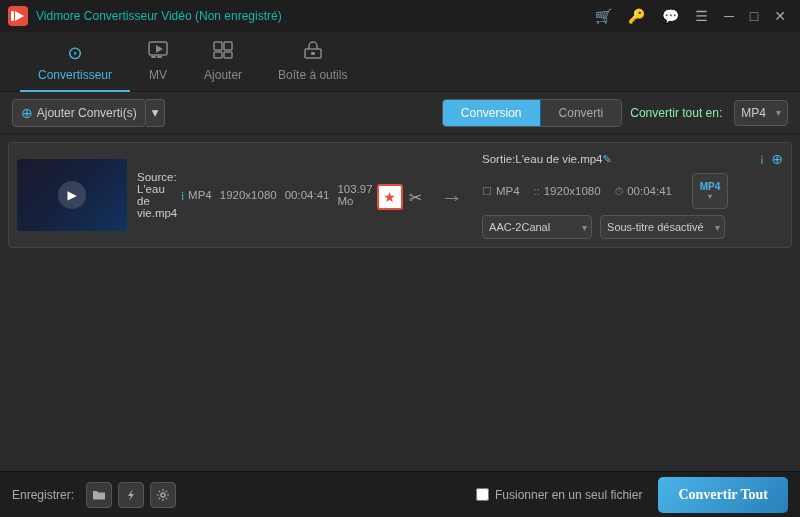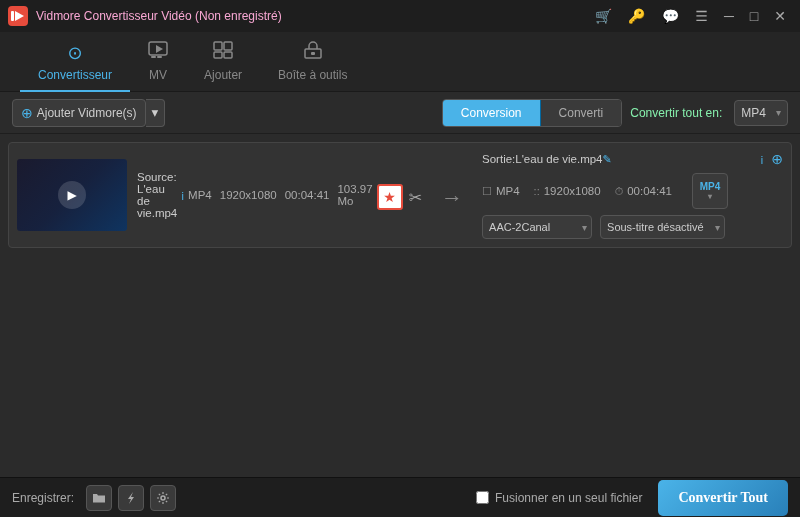--- a/index.html
+++ b/index.html
@@ -25,21 +25,21 @@
       user-select: none;
     }
     .title-bar-logo {
       width: 20px;
       height: 20px;
       margin-right: 8px;
       flex-shrink: 0;
     }
     .title-bar-text {
       font-size: 12px;
-      color: #f9a8d4;
+      color: #14b8a6;
       flex: 1;
     }
     .title-bar-controls {
       display: flex;
       gap: 4px;
       align-items: center;
     }
     .title-bar-controls span {
       font-size: 14px;
       color: #aaa;
@@ -351,21 +351,21 @@
     }
     .format-badge-text { font-size: 10px; line-height: 1.1; }
     .format-badge-dropdown {
       color: #888;
       font-size: 8px;
     }
 
     
     .footer {
       background: #1e1e1e;
-      height: 40px;
+      height: 46px;
       display: flex;
       align-items: center;
       padding: 0 12px;
       flex-shrink: 0;
       border-top: 1px solid #111;
       gap: 8px;
     }
     .save-label {
       font-size: 12px;
       color: #aaa;
@@ -511,21 +511,21 @@
         </svg>
     </span>
     <span>Boîte à outils</span>
   </div>
 </div>
 
 <div class="toolbar">
   <div style="display:flex;align-items:center;">
     <button class="btn-add">
       <span style="font-size:14px;color:#4ab3e8;">⊕</span>
-      <span>Ajouter Vidmore(s)</span>
+      <span>Ajouter Converti(s)</span>
     </button>
     <button class="btn-dropdown">▾</button>
   </div>
 
   <div class="tab-switch">
     <div class="tab-switch-item active">Conversion</div>
     <div class="tab-switch-item">Converti</div>
   </div>
 
   <span class="convert-all-label">Convertir tout en:</span>

